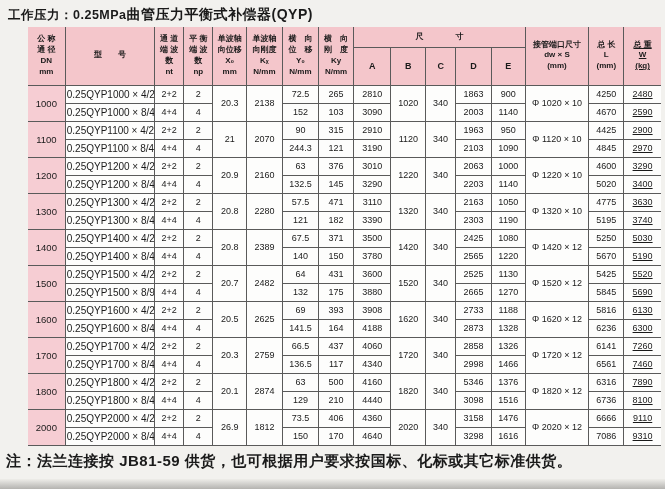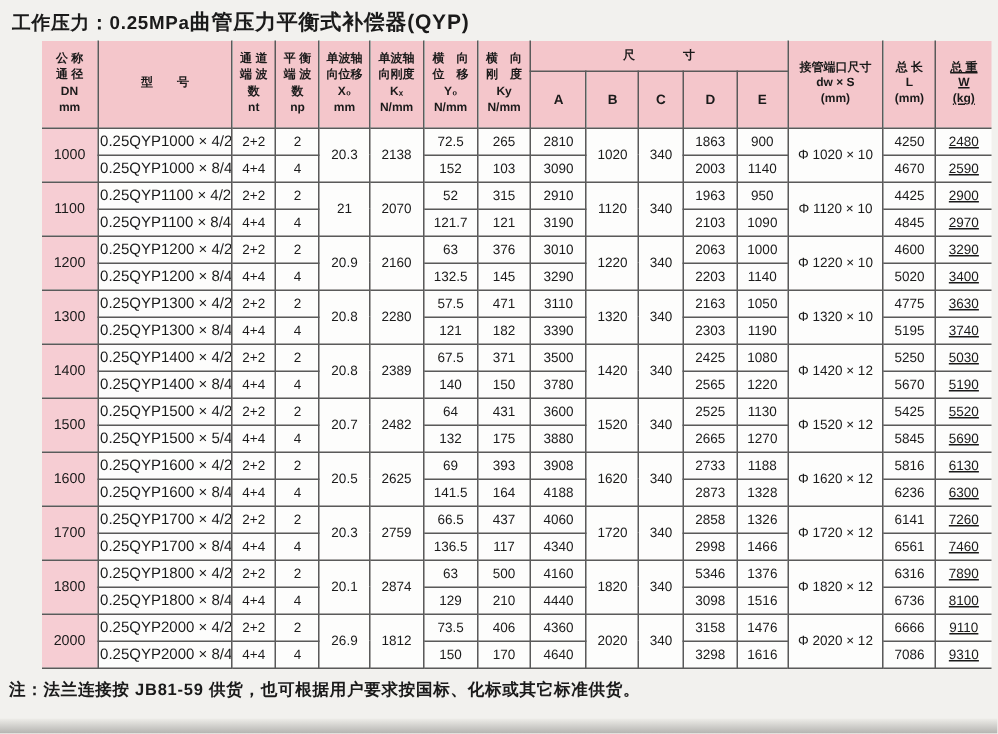--- a/index.html
+++ b/index.html
@@ -43,21 +43,21 @@
   .col-last  { border-right: none; text-decoration: underline; }
   tbody td { background: #fdfdfc; font-size: 9px; height: 18px; white-space: nowrap; }
   tbody td.pink { background: var(--pink-cell, #f6cdd3); font-size: 9.5px; }
   tbody td.col-model { font-size: 10px; }
   tbody tr.group-start td { border-top: 1.5px solid #2b2b2b; }
   thead tr:first-child th[rowspan] { height: 58px; }
   thead tr:first-child th[colspan] { height: 20px; }
 
   .note {
     margin: 6px 0 0 6px;
-    font-size: 11px; font-weight: bold;
+    font-size: 15px; font-weight: bold;
     letter-spacing: 0.5px;
   }
   .bottom-edge {
     position: absolute; left: 0; bottom: 0; width: 665px; height: 10px;
     background: linear-gradient(#eeede9, #b4b3b0);
   }
 </style>
 </head>
 <body>
 
@@ -167,36 +167,36 @@
           <td>4670</td>
           <td class="col-last">2590</td>
         </tr>
         <tr class="group-start">
           <td rowspan="2" class="pink col-first">1100</td>
           <td class="col-model">0.25QYP1100 × 4/2</td>
           <td>2+2</td>
           <td>2</td>
           <td rowspan="2">21</td>
           <td rowspan="2">2070</td>
-          <td>52</td>
+          <td>90</td>
           <td>315</td>
           <td>2910</td>
           <td rowspan="2">1120</td>
           <td rowspan="2">340</td>
           <td>1963</td>
           <td>950</td>
           <td rowspan="2">Φ 1120 × 10</td>
           <td>4425</td>
           <td class="col-last">2900</td>
         </tr>
         <tr>
           <td class="col-model">0.25QYP1100 × 8/4</td>
           <td>4+4</td>
           <td>4</td>
-          <td>121.7</td>
+          <td>244.3</td>
           <td>121</td>
           <td>3190</td>
           <td>2103</td>
           <td>1090</td>
           <td>4845</td>
           <td class="col-last">2970</td>
         </tr>
         <tr class="group-start">
           <td rowspan="2" class="pink col-first">1200</td>
           <td class="col-model">0.25QYP1200 × 4/2</td>
@@ -299,21 +299,21 @@
           <td>3600</td>
           <td rowspan="2">1520</td>
           <td rowspan="2">340</td>
           <td>2525</td>
           <td>1130</td>
           <td rowspan="2">Φ 1520 × 12</td>
           <td>5425</td>
           <td class="col-last">5520</td>
         </tr>
         <tr>
-          <td class="col-model">0.25QYP1500 × 5/4</td>
+          <td class="col-model">0.25QYP1500 × 8/9</td>
           <td>4+4</td>
           <td>4</td>
           <td>132</td>
           <td>175</td>
           <td>3880</td>
           <td>2665</td>
           <td>1270</td>
           <td>5845</td>
           <td class="col-last">5690</td>
         </tr>

